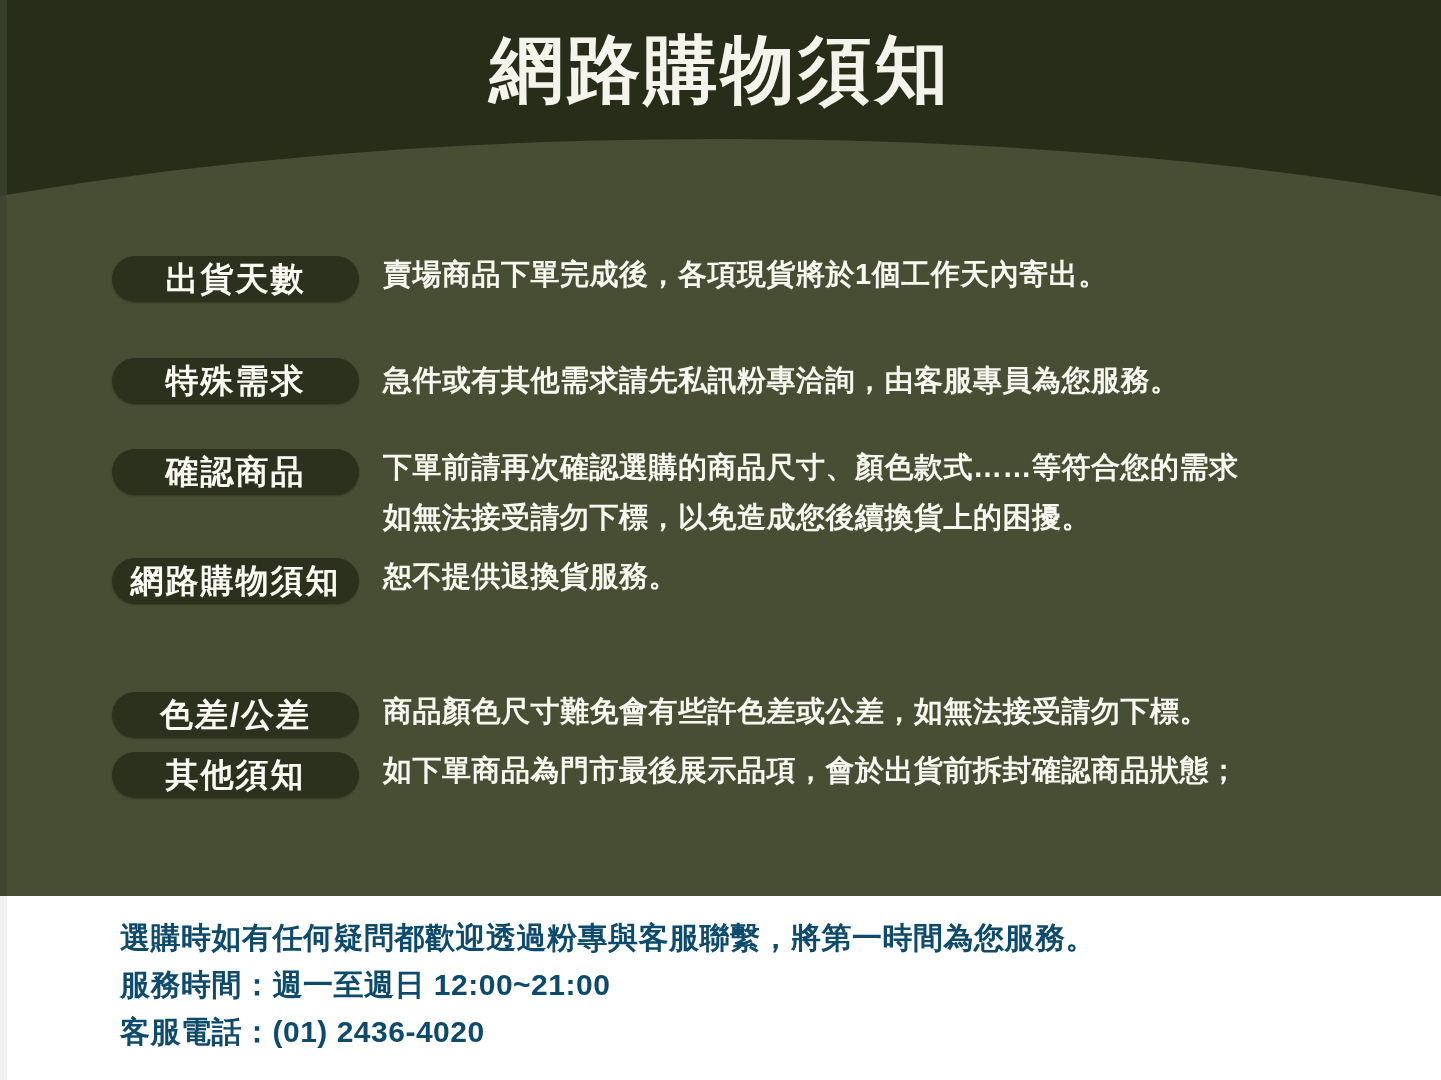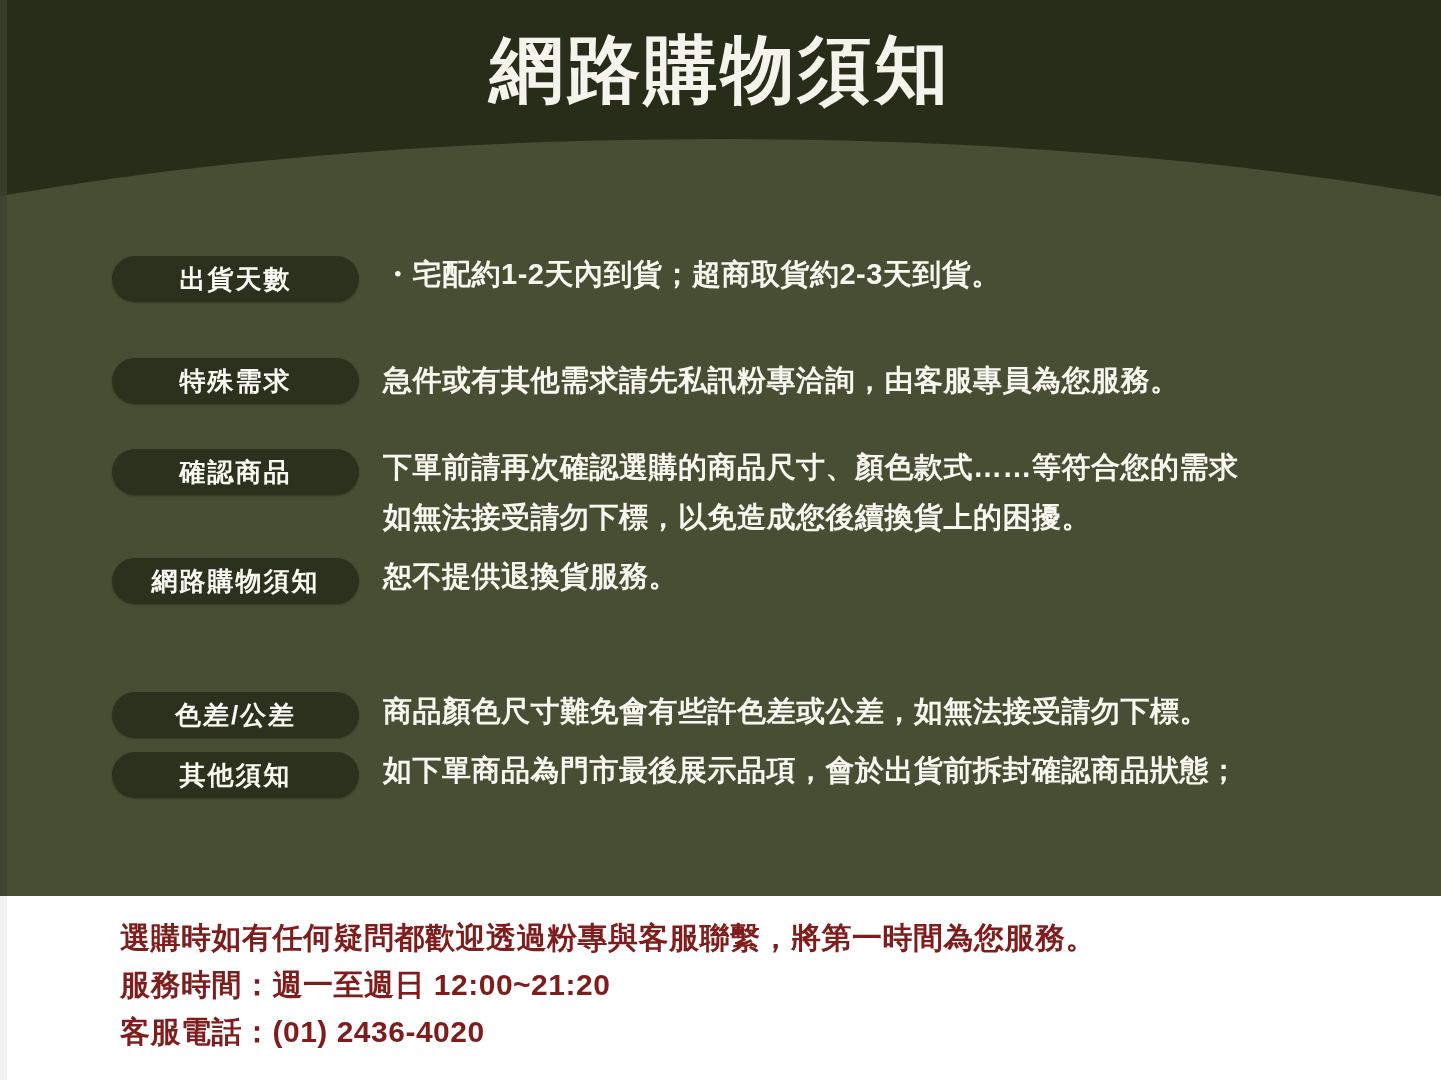--- a/index.html
+++ b/index.html
@@ -79,21 +79,21 @@
   }
 
   .pill {
     position: absolute;
     left: 112px;
     width: 247px;
     height: 46px;
     background: #2B311C;
     border-radius: 23px;
     color: #FAF9F3;
-    font-size: 26px;
+    font-size: 33px;
     font-weight: 700;
     letter-spacing: 2px;
     display: flex;
     align-items: center;
     justify-content: center;
     box-shadow: 0 1px 2px rgba(0,0,0,.25);
     white-space: nowrap;
   }
 
   .body-text {
@@ -125,21 +125,21 @@
     left: 0;
     top: 0;
     width: 7px;
     height: 184px;
     background: #F2F2F2;
   }
   .footer-lines {
     position: absolute;
     left: 120px;
     top: 18px;
-    color: #7f1d1d;
+    color: #0c4a6e;
     font-size: 30px;
     font-weight: 700;
     line-height: 47px;
     letter-spacing: .5px;
   }
   .footer-lines p {
     margin: 0;
     white-space: nowrap;
   }
 </style>
@@ -150,21 +150,21 @@
 
   <div class="green-panel">
     <div class="arc"></div>
     <div class="left-edge"></div>
 
     <div class="title">網路購物須知</div>
 
     <div class="row" style="top:256px;">
       <div class="pill" style="top:0;">出貨天數</div>
       <div class="body-text" style="top:-7px;">
-        <p>・宅配約1-2天內到貨；超商取貨約2-3天到貨。</p>
+        <p>賣場商品下單完成後，各項現貨將於1個工作天內寄出。</p>
       </div>
     </div>
 
     <div class="row" style="top:358px;">
       <div class="pill" style="top:0;">特殊需求</div>
       <div class="body-text" style="top:-3px;">
         <p>急件或有其他需求請先私訊粉專洽詢，由客服專員為您服務。</p>
       </div>
     </div>
 
@@ -195,18 +195,18 @@
       <div class="body-text" style="top:-7px;">
         <p>如下單商品為門市最後展示品項，會於出貨前拆封確認商品狀態；</p>
       </div>
     </div>
   </div>
 
   <div class="footer">
     <div class="left-edge-white"></div>
     <div class="footer-lines">
       <p>選購時如有任何疑問都歡迎透過粉專與客服聯繫，將第一時間為您服務。</p>
-      <p>服務時間：週一至週日 12:00~21:20</p>
+      <p>服務時間：週一至週日 12:00~21:00</p>
       <p>客服電話：(01) 2436-4020</p>
     </div>
   </div>
 
 </div>
 
 </body></html>

